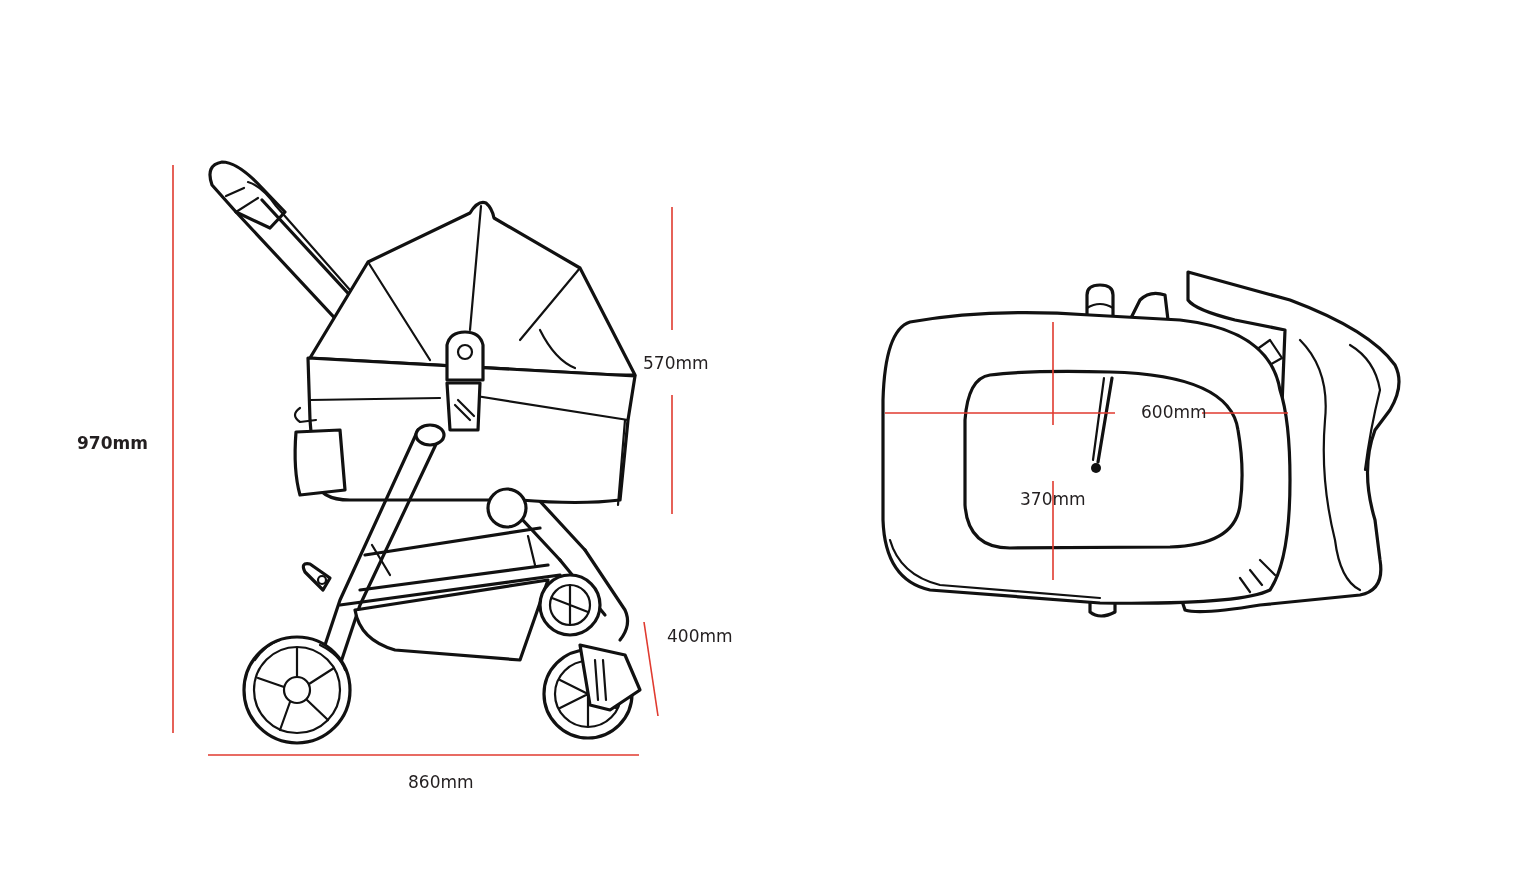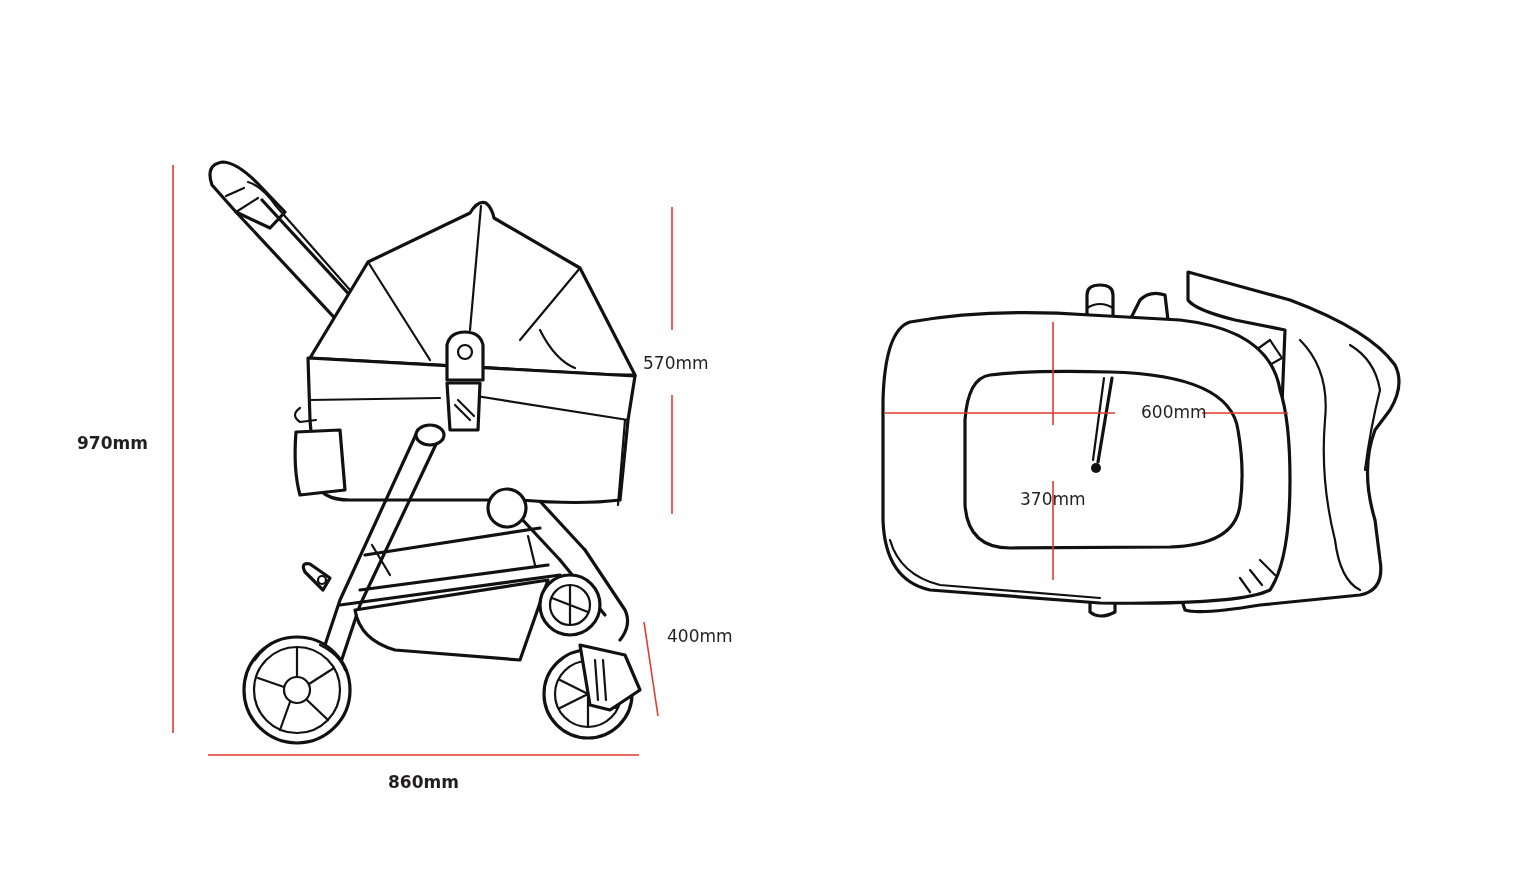--- a/index.html
+++ b/index.html
@@ -114,16 +114,16 @@
     <line class="dim" x1="885" y1="413" x2="1115" y2="413"></line>
     <line class="dim" x1="1202" y1="413" x2="1288" y2="413"></line>
     <line class="dim" x1="1053" y1="322" x2="1053" y2="425"></line>
     <line class="dim" x1="1053" y1="481" x2="1053" y2="580"></line>
   </svg>
 
   
   <span class="lbl" style="left:77px; top:433px;font-weight:bold;">970mm</span>
   <span class="lbl" style="left:643px; top:353px;text-align:right;">570mm</span>
   <span class="lbl" style="left:667px; top:626px;">400mm</span>
-  <span class="lbl" style="left:388px; top:772px;font-weight:bold;">860mm</span>
+  <span class="lbl" style="left:408px; top:772px;">860mm</span>
   <span class="lbl" style="left:1126px; top:402px;margin-left:15px;">600mm</span>
   <span class="lbl" style="left:1020px; top:443px;margin-top:46px;">370mm</span>
 </div>
 
 </body></html>

